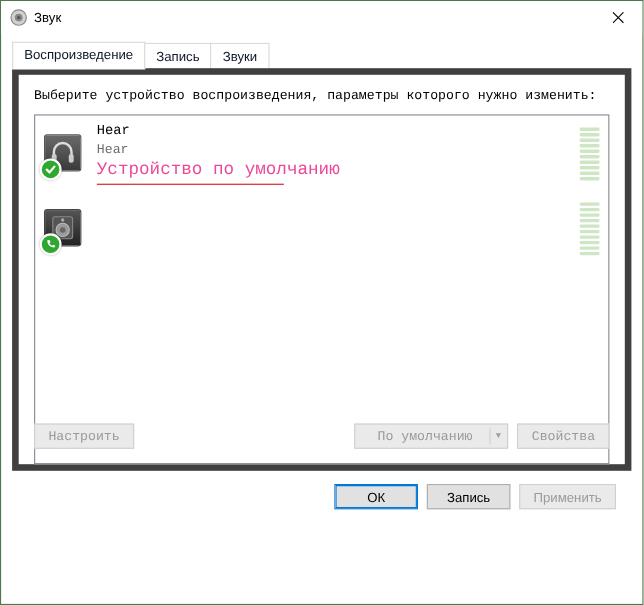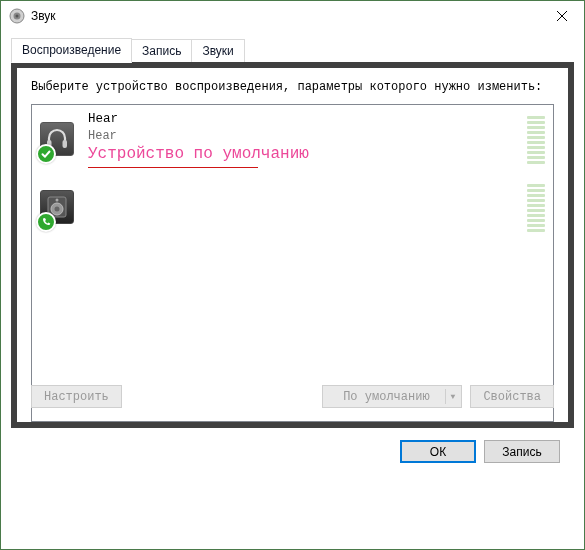--- a/index.html
+++ b/index.html
@@ -327,15 +327,16 @@
         <span class="chev">▼</span>
       </button>
       <button class="win" disabled="">Свойства</button>
     </div>
 
   </div>
 
   <div class="dialog-footer">
     <button class="win default-btn">ОК</button>
     <button class="win">Запись</button>
+    <button class="win" disabled="">Применить</button>
   </div>
 
 </div>
 
 </body></html>

